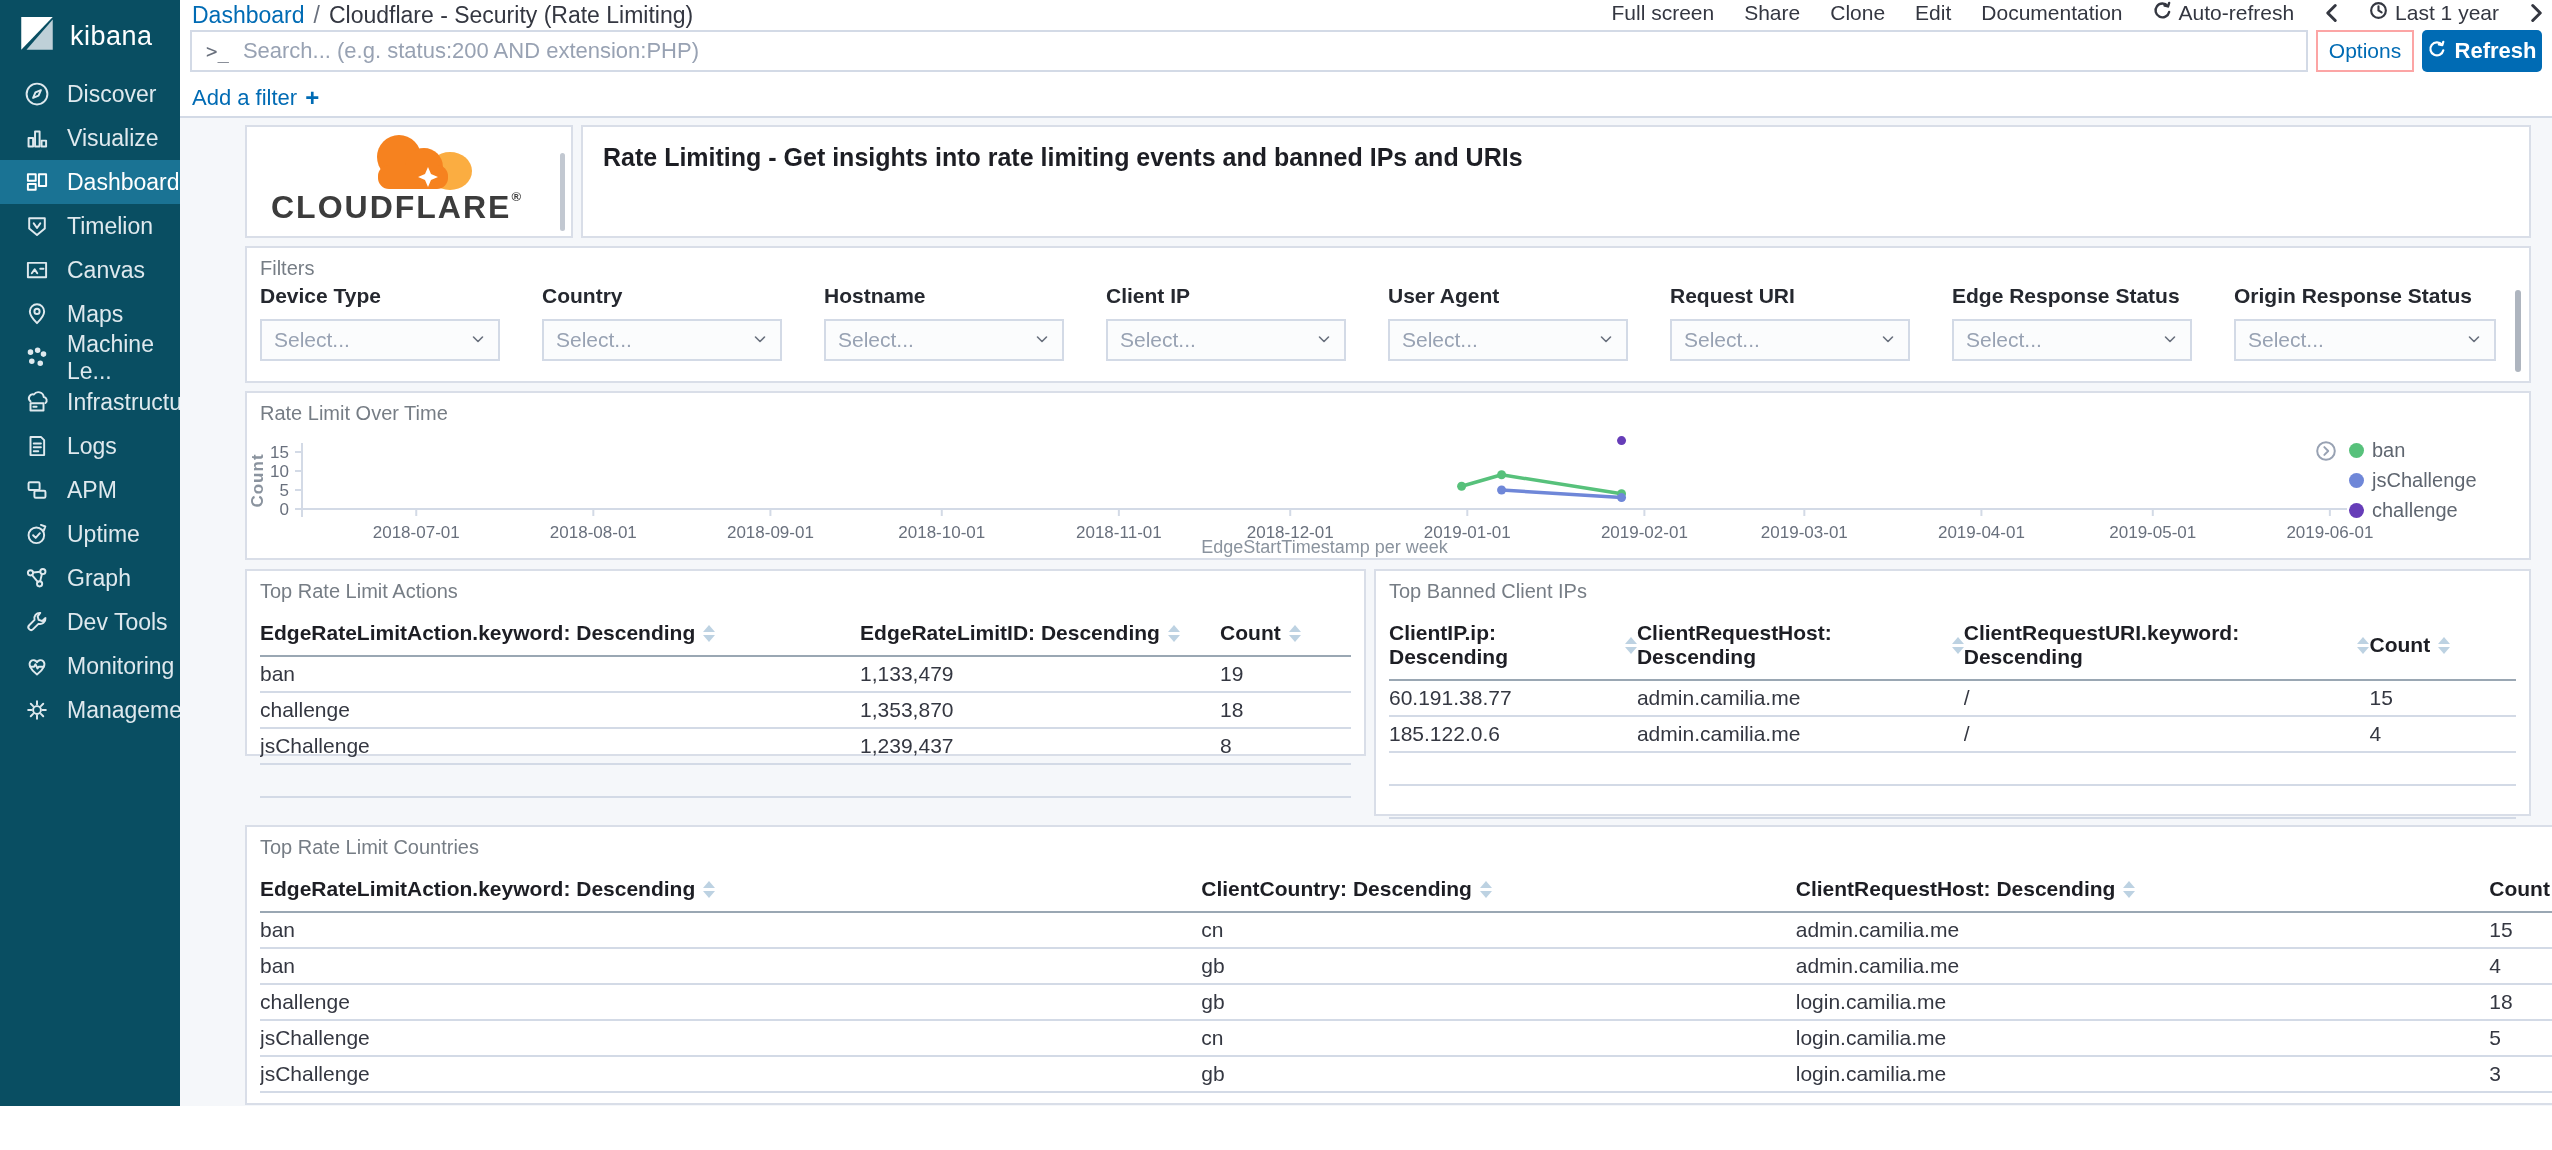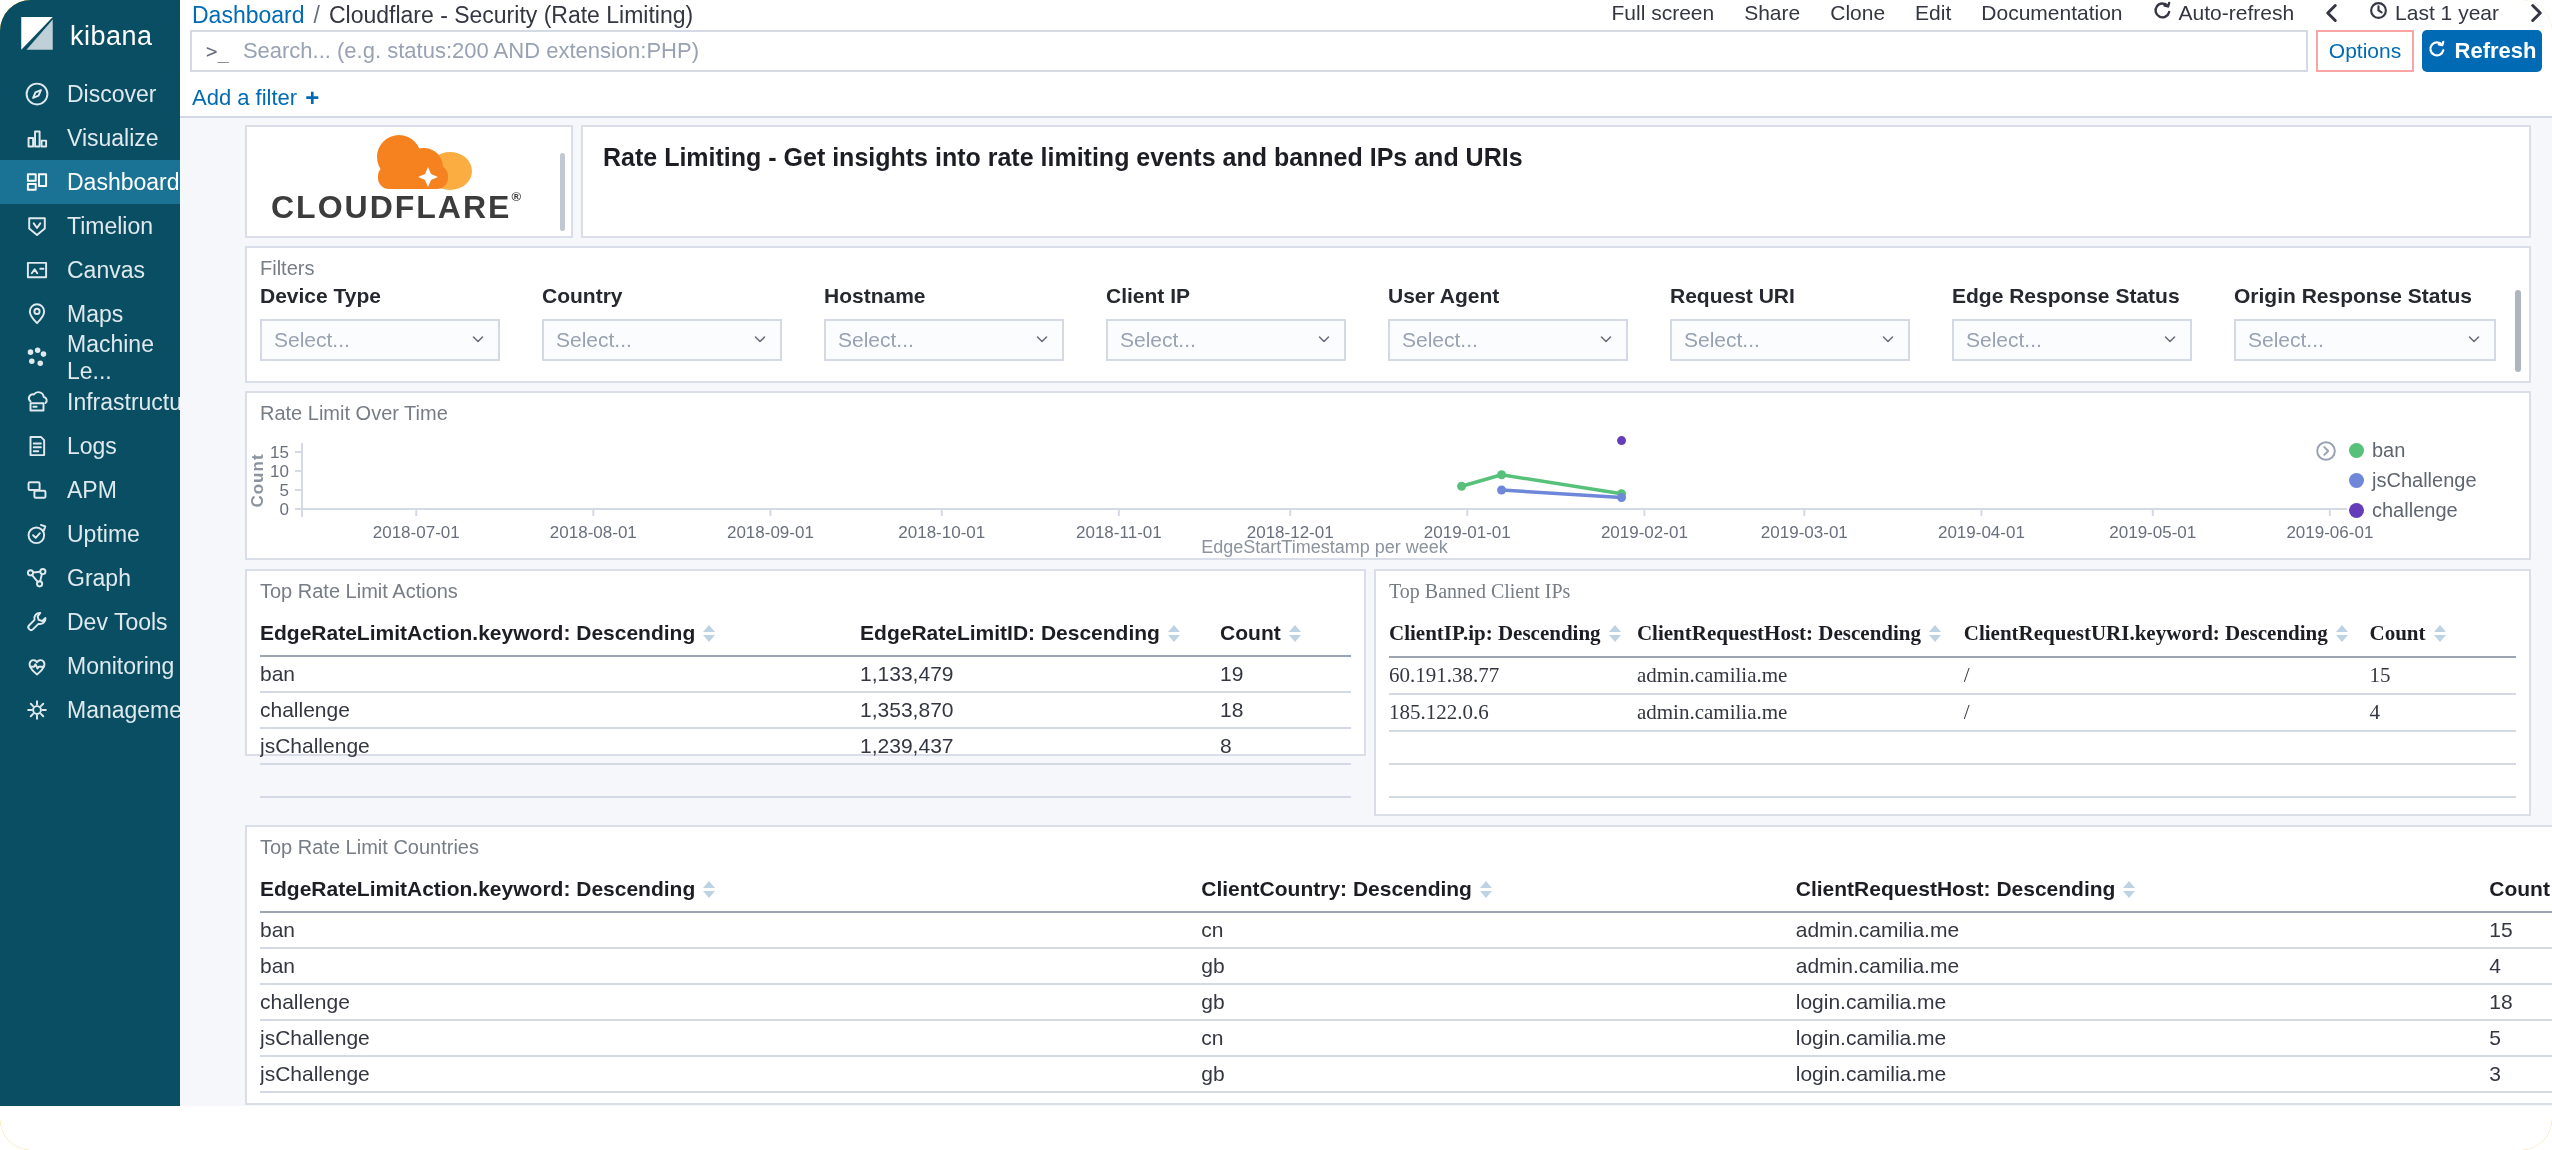--- a/index.html
+++ b/index.html
@@ -1,18 +1,18 @@
 <!DOCTYPE html>
 <html><head>
 <meta charset="utf-8">
 <style>
   * { margin:0; padding:0; box-sizing:border-box; }
   html,body { width:2552px; height:1150px; background:#fff;
     font-family:"Liberation Sans","DejaVu Sans",sans-serif; color:#343741; }
-  #app { position:relative; width:2552px; height:1150px; overflow:hidden; background:#eab308;border-radius:31px; }
+  #app { position:relative; width:2552px; height:1150px; overflow:hidden; background:#eab308; }
 
   
   .sidebar { position:absolute; left:0; top:0; width:180px; height:1106px; background:#094E62; }
   .sidebar-header { display:flex; align-items:center; gap:12px; height:58px; padding:14px 0 0 16px; }
   .logo-text { color:#fff; font-size:27px; letter-spacing:.5px; }
   .side-nav { padding-top:14px; }
   .nav-item { display:flex; align-items:center; height:44px; padding-left:24px; gap:17px;
     color:#DFE9EE; font-size:23px; cursor:pointer; }
   .nav-item.active { background:#1A7394; color:#fff; }
   .nav-icon { width:26px; height:26px; display:flex; align-items:center; justify-content:center; }
@@ -49,21 +49,21 @@
 
   
   .panel { position:absolute; background:#fff; border:2px solid #D9DEE8; }
   .panel-title { position:absolute; left:13px; top:9px; font-size:20px; color:#767D85; white-space:nowrap; }
 
   .panel-branding  { left:65px;  top:125px; width:328px;  height:113px; }
   .panel-desc      { left:401px; top:125px; width:1950px; height:113px; }
   .panel-filters   { left:65px;  top:246px; width:2286px; height:137px; }
   .panel-chart     { left:65px;  top:391px; width:2286px; height:169px; }
   .panel-actions   { left:65px;  top:569px; width:1121px; height:187px; }
-  .panel-banned    { left:1194px;top:569px; width:1157px; height:247px;font-family:Liberation Serif, serif; }
+  .panel-banned    { left:1194px;top:569px; width:1157px; height:247px; }
   .panel-countries { left:65px;  top:825px; width:2507px; height:280px; }
 
   .cloud-logo { position:absolute; left:50%; top:4px; transform:translateX(-42%); }
   .cf-wordmark { position:absolute; left:0; right:24px; bottom:10px; text-align:center;
     font-size:32px; font-weight:800; color:#3C3C3C; letter-spacing:2px; }
   .cf-reg { font-size:13px; vertical-align:top; }
   .scroll-thumb { position:absolute; background:#C2C8D1; border-radius:3px; cursor:pointer; }
   .branding-scroll { right:6px; top:26px; width:5px; height:78px; }
   .filters-scroll { right:8px; top:42px; width:6px; height:82px; background:#AEB5BF; }
 

